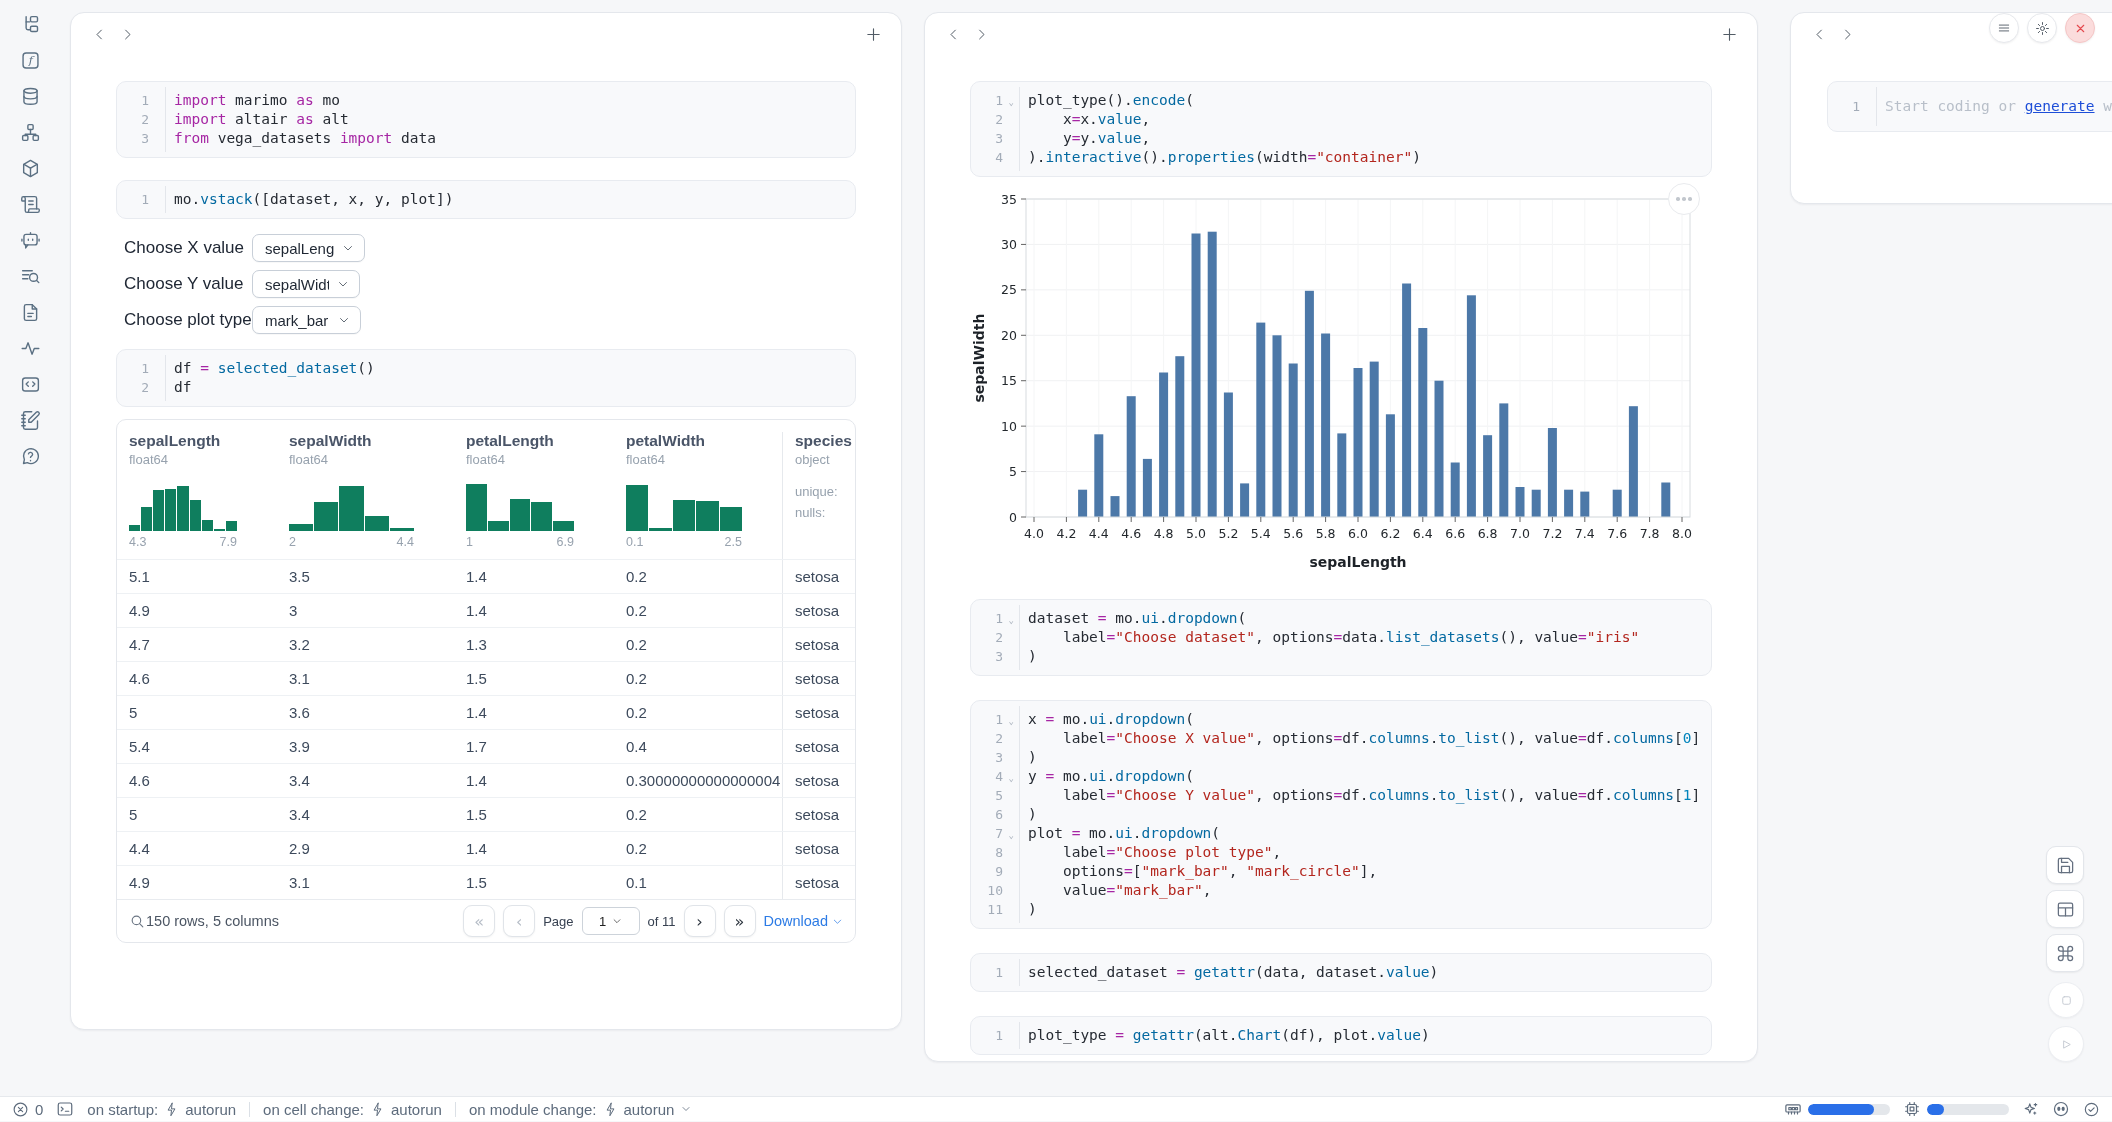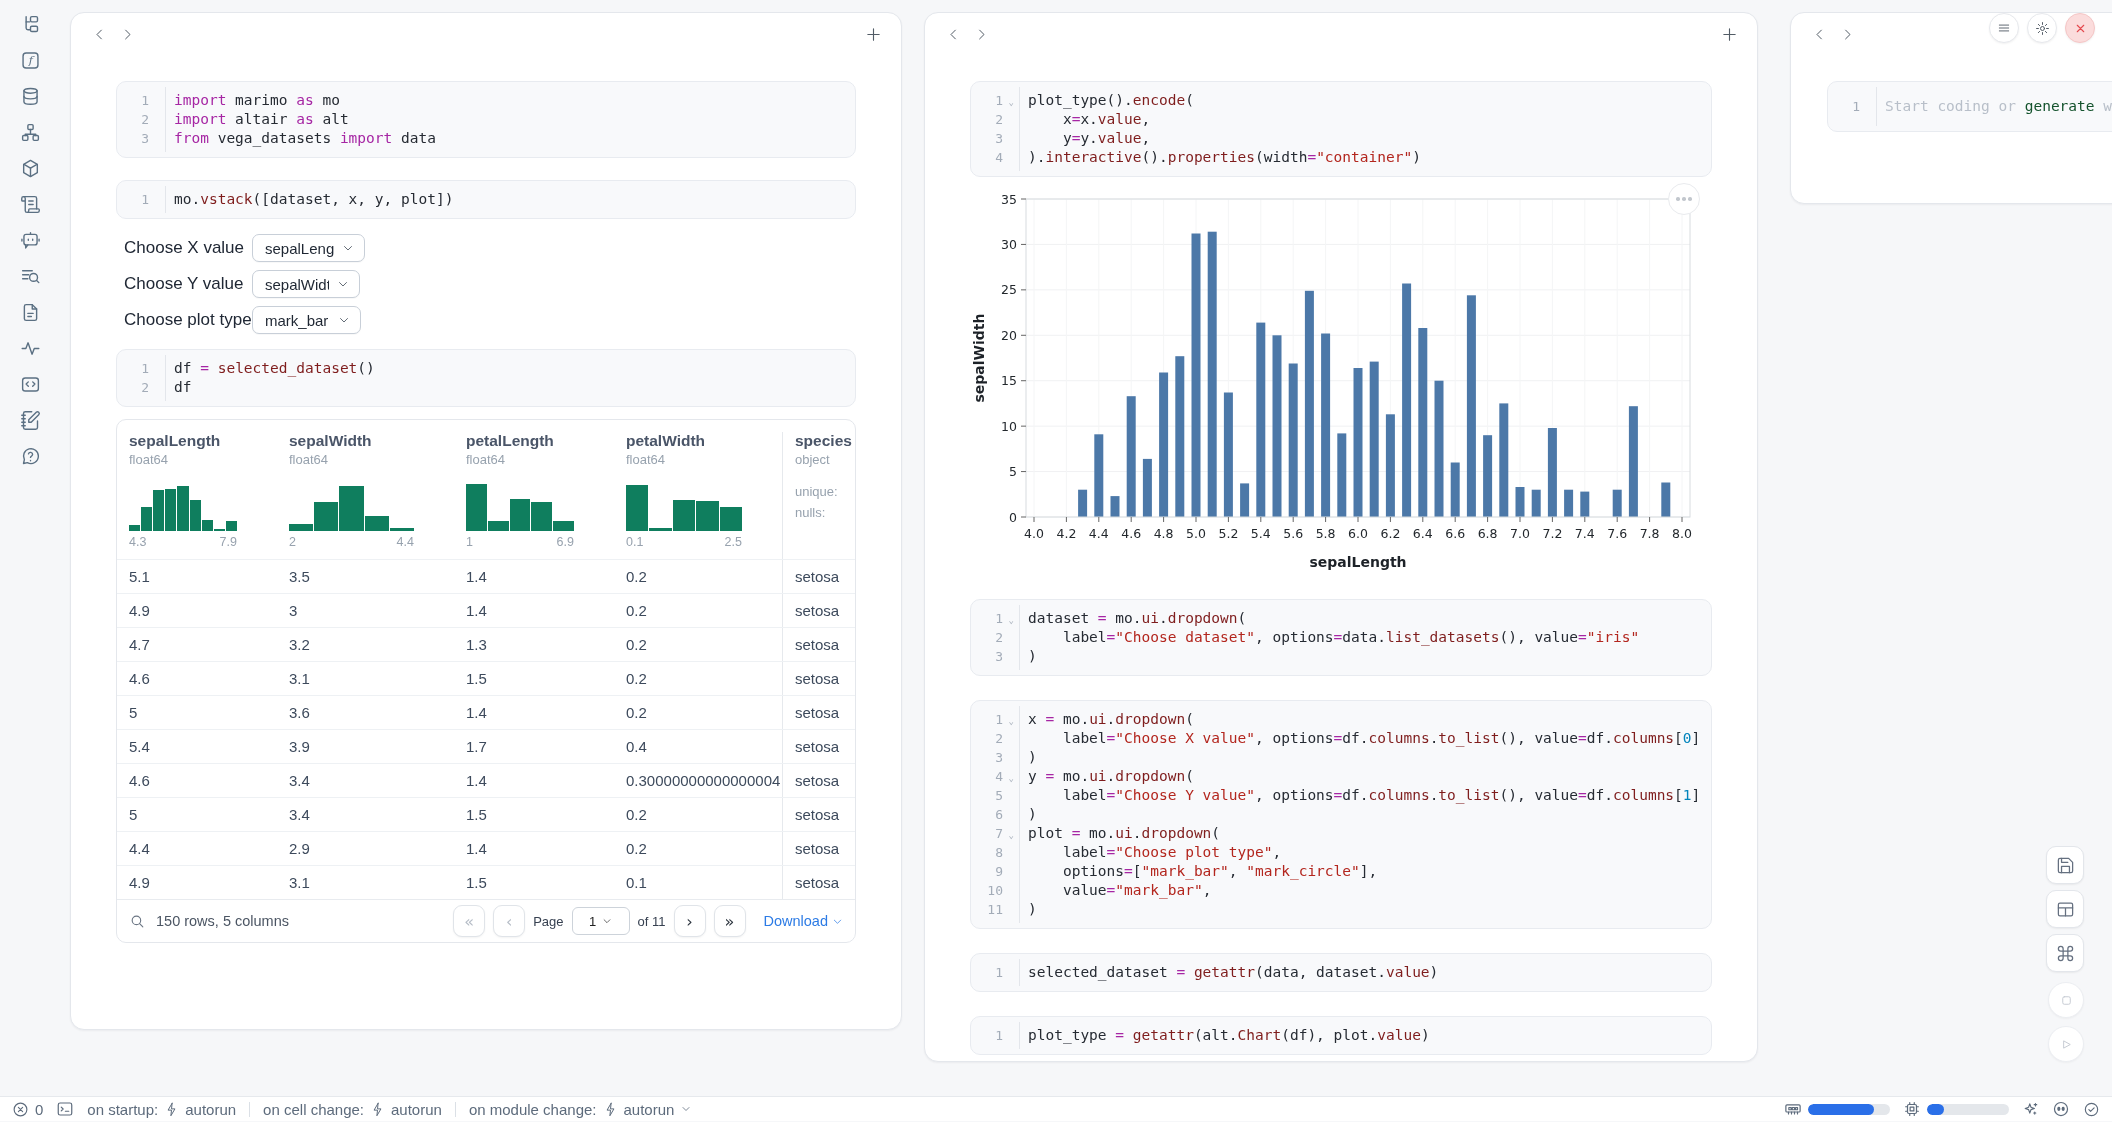--- a/index.html
+++ b/index.html
@@ -27,22 +27,22 @@
   
   .cell{margin:0 45px;}
   .mt26{margin-top:26px}.mt24{margin-top:24px}.mt22{margin-top:22px}
   .code-box{position:relative;background:#f8f9fb;border:1px solid #e8ebf0;border-radius:10px;
             padding:9px 0;font-family:"DejaVu Sans Mono",monospace;font-size:14.5px;color:#262b33;}
   .code-box::before{content:"";position:absolute;left:48px;top:5px;bottom:5px;width:1px;background:#e3e6eb;}
   .code-line{display:flex;height:19px;line-height:19px;white-space:pre;}
   .ln{flex:0 0 44px;text-align:right;padding-right:12px;color:#a3acb8;font-size:13px;position:relative;box-sizing:border-box}
   .fold{position:absolute;right:1px;top:7px;font-size:9px;line-height:1;color:#a3acb8}
   .cl{padding-left:13px}
-  .tk-k{color:#a626a4}.tk-f{color:#7f1d1d}.tk-s{color:#b3261e}.tk-n{color:#0184bc}.tk-p{color:#262b33}
-  .tk-ph{color:#b8bfc9}.tk-phu{color:#14532d;}
+  .tk-k{color:#a626a4}.tk-f{color:#0369a1}.tk-s{color:#b3261e}.tk-n{color:#0184bc}.tk-p{color:#262b33}
+  .tk-ph{color:#b8bfc9}.tk-phu{color:#1d4ed8;text-decoration:underline}
 
   
   .output{padding:14px 8px 8px;}
   .ctl-row{display:flex;align-items:center;height:30px;margin-bottom:6px;font-size:17px;color:#202835;}
   .ctl-label{width:128px}
   .sel{height:28px;border:1px solid #c8cfd8;border-radius:7px;background:#fff;display:inline-flex;
        align-items:center;padding:0 10px 0 12px;font-size:15px;color:#1f2733;gap:8px;
        box-shadow:0 1px 1px rgba(0,0,0,.03);box-sizing:border-box;cursor:pointer}
   .sel .v{flex:1;text-align:left;overflow:hidden;white-space:nowrap}
 
@@ -53,21 +53,21 @@
   .w0{flex:0 0 160px}.w1{flex:0 0 177px}.w2{flex:0 0 160px}.w3{flex:0 0 168px}
   .wsp{flex:1 1 auto;border-left:1px solid #e6e9ed}
   .df-name{font-size:15.5px;font-weight:700;color:#4a5568}
   .df-type{font-size:13px;color:#97a2ae;margin-top:2px}
   .hist{display:flex;align-items:flex-end;gap:1px;height:52px;margin-top:12px;width:calc(100% - 40px)}
   .hist span{flex:1;background:#0f7e5e;display:block;min-height:0}
   .rng{display:flex;justify-content:space-between;width:calc(100% - 40px);font-size:12.5px;color:#97a2ae;margin-top:4px;padding-bottom:10px}
   .meta{font-size:13px;color:#97a2ae;margin-top:14px;line-height:21px}
   .df-row{display:flex;border-top:1px solid #eef1f4;height:33px;align-items:center;font-size:15px;color:#3d4a5c}
   .df-row .wsp{align-self:stretch;display:flex;align-items:center}
-  .df-foot{border-top:1px solid #e8ebef;height:42px;display:flex;align-items:center;padding:0 12px;gap:10px;}
+  .df-foot{border-top:1px solid #e8ebef;height:42px;display:flex;align-items:center;padding:0 12px;}
   .summary{font-size:14.5px;color:#4b5563}
   .pg{display:flex;align-items:center;gap:8px;font-size:13px;color:#374151}
   .pg-btn{width:30px;height:30px;border:1px solid #e0e4e9;border-radius:9px;background:#fff;cursor:pointer;
           box-shadow:0 1px 2px rgba(0,0,0,.05);display:flex;align-items:center;justify-content:center;
           font-size:16px;color:#2f3741;font-family:"DejaVu Sans",sans-serif}
   .pg-btn.dis{color:#b6bdc7}
   .page-sel{height:26px;min-width:42px;border:1px solid #cdd3da;border-radius:6px;display:inline-flex;cursor:pointer;
             align-items:center;justify-content:center;gap:6px;padding:0 7px;font-size:13px;color:#222;background:#fff}
   .dl{color:#2c7be5;font-size:14.5px;display:flex;align-items:center;gap:4px;margin-left:8px;cursor:pointer}
 

